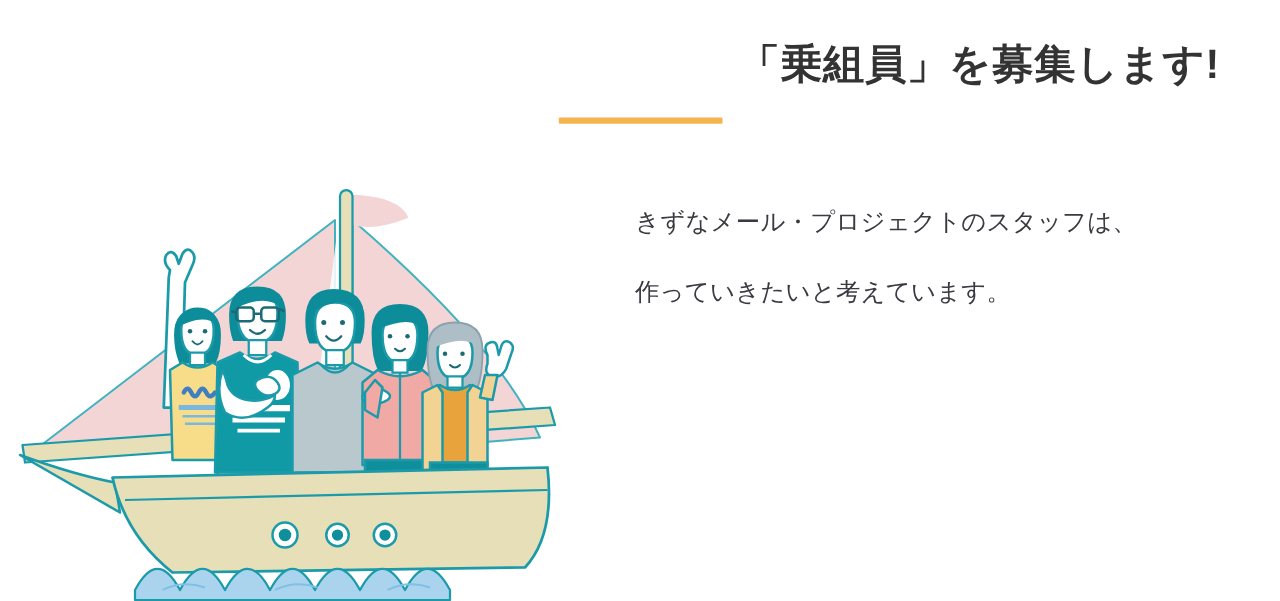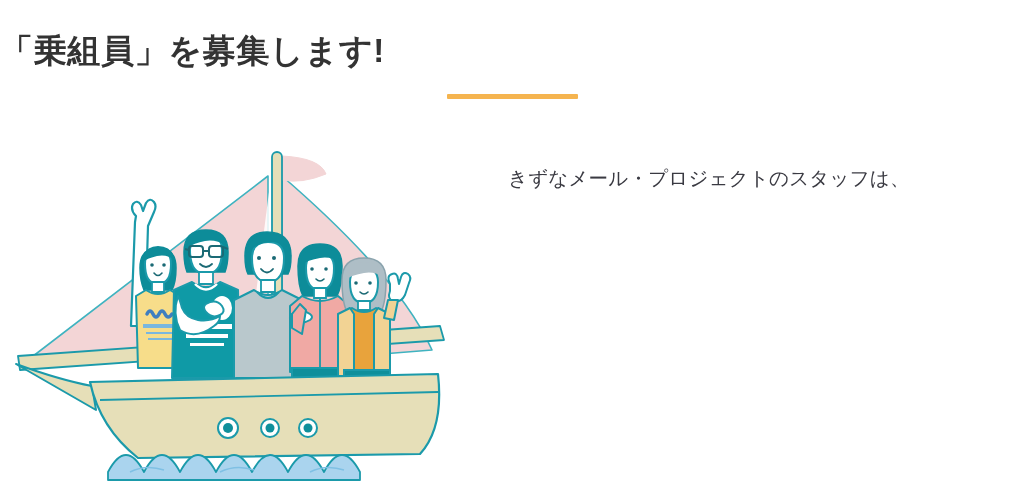--- a/index.html
+++ b/index.html
@@ -15,21 +15,21 @@
     font-family: "Liberation Sans", "DejaVu Sans", sans-serif;
     color: #3a3a42;
   }
 
   
   .page-title {
     position: absolute;
     top: 6px;
     left: 0;
     width: 976px;
-    text-align: left;
+    text-align: right;
     font-size: 33px;
     font-weight: bold;
     letter-spacing: 0.02em;
     color: #333333;
     line-height: 1.4;
     white-space: nowrap;
   }
 
   
   .divider-wrap {
@@ -214,16 +214,17 @@
                  l0 8 l-252 0 z" fill="#aad4ee" stroke="#1b9aaa" stroke-width="1.8" stroke-linejoin="round"></path>
         <path d="M130 344 q16 -8 34 -2" fill="none" stroke="#7fc0e4" stroke-width="1.5"></path>
         <path d="M220 344 q16 -8 34 -2" fill="none" stroke="#7fc0e4" stroke-width="1.5"></path>
         <path d="M310 344 q16 -8 34 -2" fill="none" stroke="#7fc0e4" stroke-width="1.5"></path>
       </g>
     </svg>
   </div>
 
   <div class="text-col">
     <p class="body-line">きずなメール・プロジェクトのスタッフは、</p>
+    <p class="body-line">作っていきたいと考えています。</p>
 
   </div>
 
 </div>
 
 </body></html>

